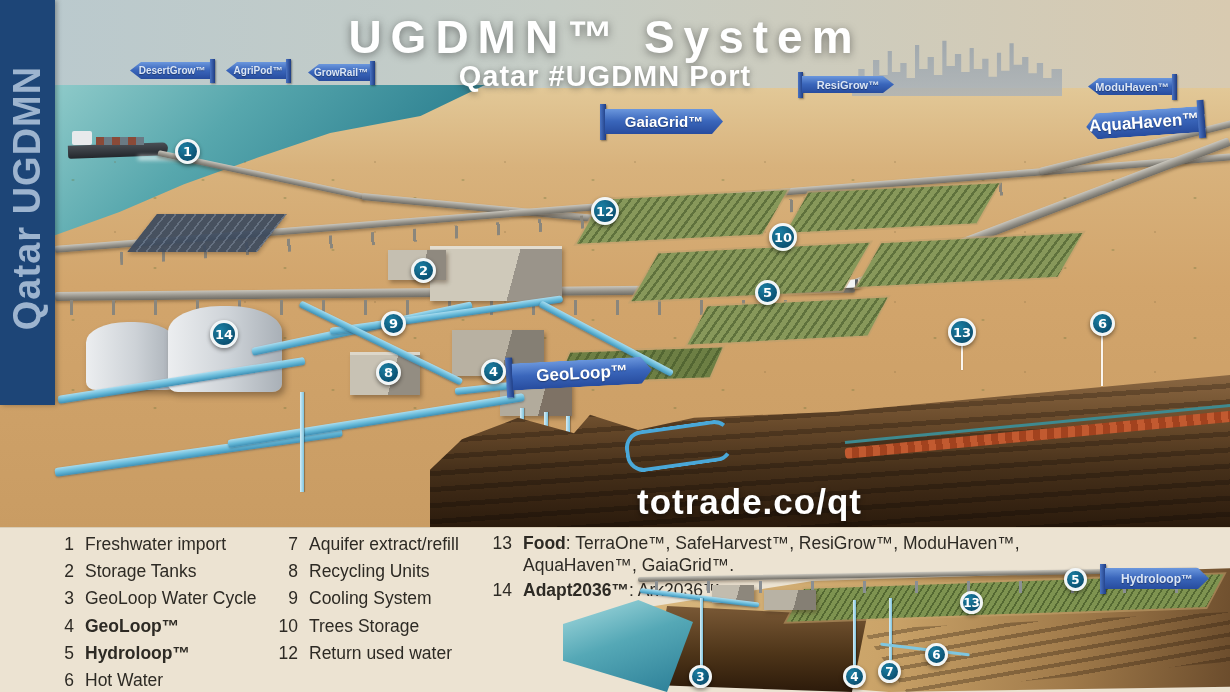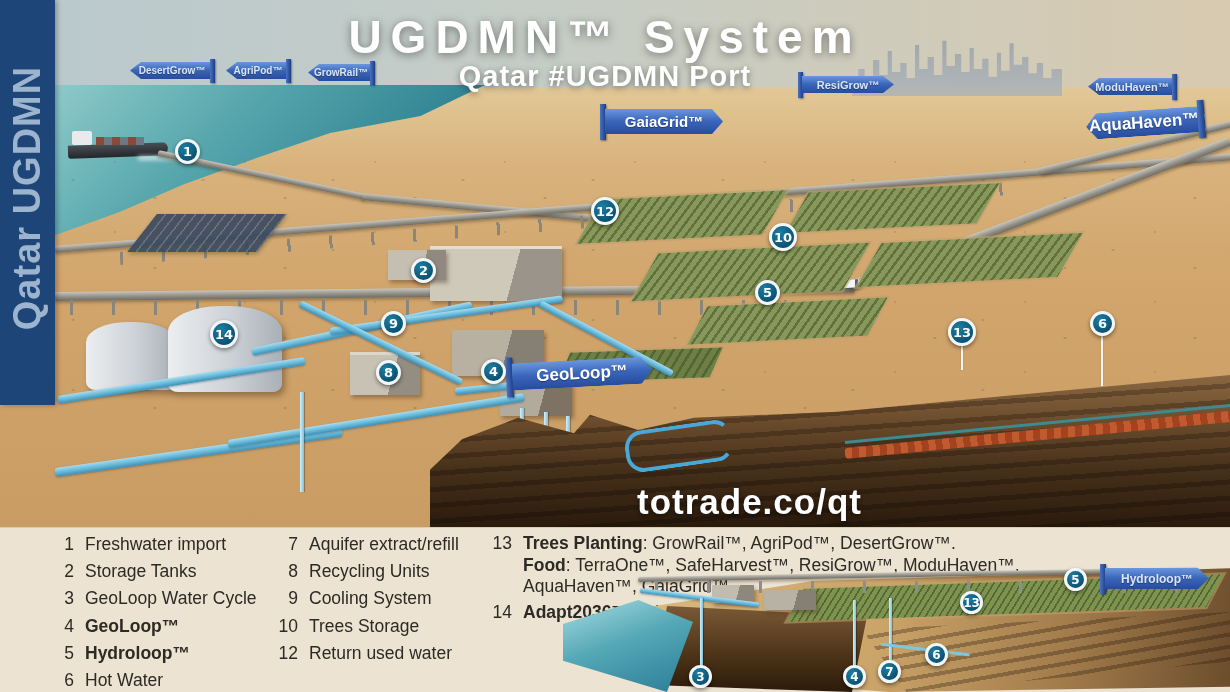--- a/index.html
+++ b/index.html
@@ -286,21 +286,20 @@
       </li>
     <li>
         <span class="num">12</span>
         <span>Return used water</span>
       </li>
   </ul>
   <div class="abs l3" style="left:486px;top:533px;width:540px;">
     <div style="display:flex;">
       <span class="num" style="flex:none;">13</span>
       <div>
-        <div><b>Trees Planting</b><span>: GrowRail™, AgriPod™,  DesertGrow™.</span></div>
         <div><b>Food</b><span>: TerraOne™, SafeHarvest™, ResiGrow™, ModuHaven™, AquaHaven™, GaiaGrid™.</span></div>
       </div>
     </div>
     <div style="display:flex;margin-top:4px;">
       <span class="num" style="flex:none;">14</span>
       <div><b>Adapt2036™</b><span>: Ark2036™</span></div>
     </div>
   </div>
 
   <div class="abs inset-land"></div>

